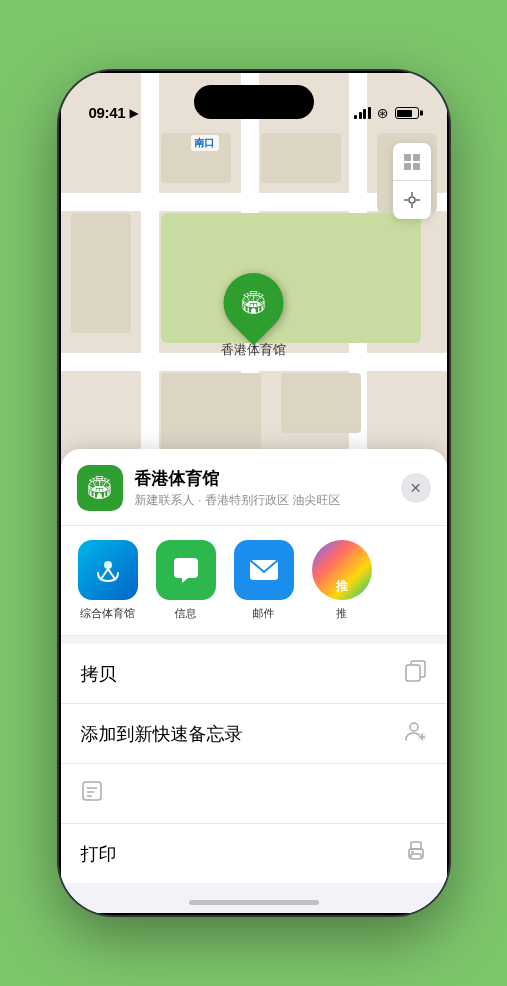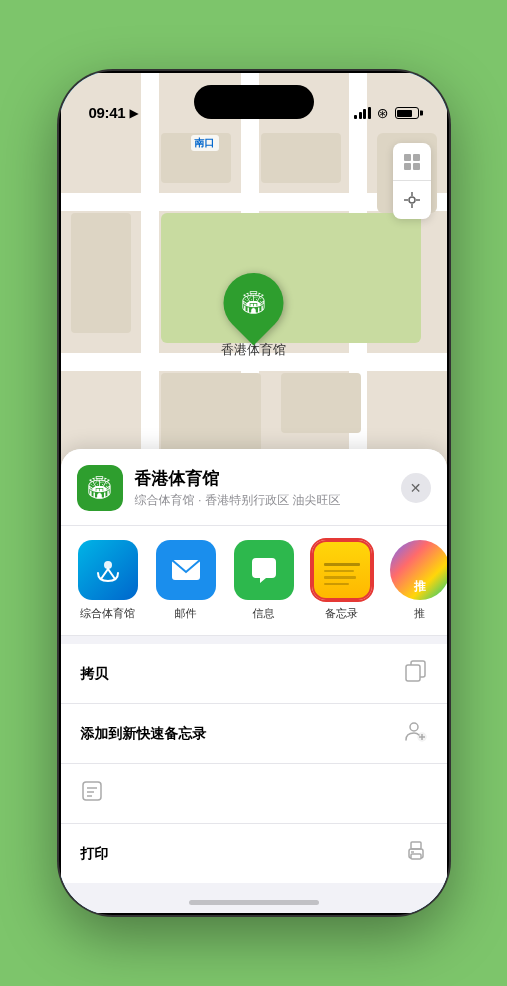--- a/index.html
+++ b/index.html
@@ -329,23 +329,22 @@
     .action-item {
       display: flex;
       align-items: center;
       justify-content: space-between;
       padding: 16px 20px;
       border-bottom: 1px solid #e5e5ea;
       cursor: pointer;
     }
     .action-item:last-child { border-bottom: none; text-align: right; }
     .action-label {
-      font-size: 14px;
+      font-size: 18px;
       color: #000;
-      font-weight: bold;
     }
     .action-icon {
       font-size: 20px;
       color: #666;
     }
     
     .home-indicator {
       position: absolute;
       bottom: 8px;
       left: 50%;
@@ -435,70 +434,59 @@
     </div>
 
     <div class="bottom-sheet">
 
       <div class="place-header">
         <div class="place-logo">
           <span>🏟</span>
         </div>
         <div class="place-info">
           <div class="place-name">香港体育馆</div>
-          <div class="place-sub">综合体育馆 · 香港特别行政区 油尖旺区</div>
+          <div class="place-sub">新建联系人 · 香港特别行政区 油尖旺区</div>
         </div>
         <div class="close-btn">
           <span>✕</span>
         </div>
       </div>
 
       <div class="share-row">
 
         <div class="share-item">
           <div class="share-icon airdrop">
             <svg width="30" height="30" viewBox="0 0 30 30" fill="white">
               <circle cx="15" cy="10" r="4" fill="white" opacity="0.9"></circle>
               <path d="M8 24 L15 14 L22 24" stroke="white" stroke-width="2" fill="none" stroke-linecap="round"></path>
               <path d="M5 18 Q5 26 15 26 Q25 26 25 18" stroke="white" stroke-width="2" fill="none" stroke-linecap="round"></path>
             </svg>
           </div>
           <span class="share-label">综合体育馆</span>
         </div>
 
         <div class="share-item">
+          <div class="share-icon messages">
+            <svg width="32" height="32" viewBox="0 0 32 32">
+              <path d="M4 8 Q4 4 8 4 L24 4 Q28 4 28 8 L28 20 Q28 24 24 24 L18 24 L12 29 L12 24 L8 24 Q4 24 4 20 Z" fill="white"></path>
+            </svg>
+          </div>
+          <span class="share-label">信息</span>
+        </div>
+
+        <div class="share-item">
           <div class="share-icon mail">
             <svg width="32" height="28" viewBox="0 0 32 28">
               <rect x="2" y="4" width="28" height="20" rx="3" fill="white"></rect>
               <polyline points="2,4 16,16 30,4" fill="none" stroke="#1a8eed" stroke-width="2"></polyline>
             </svg>
           </div>
           <span class="share-label">邮件</span>
         </div>
 
-        <div class="share-item">
-          <div class="share-icon messages">
-            <svg width="32" height="32" viewBox="0 0 32 32">
-              <path d="M4 8 Q4 4 8 4 L24 4 Q28 4 28 8 L28 20 Q28 24 24 24 L18 24 L12 29 L12 24 L8 24 Q4 24 4 20 Z" fill="white"></path>
-            </svg>
-          </div>
-          <span class="share-label">信息</span>
-        </div>
-
-        <div class="share-item">
-          <div class="share-icon notes" style="border-radius:14px;">
-            <div class="notes-lines">
-              <div class="notes-line" style="width:100%;background:rgba(0,0,0,0.3);"></div>
-              <div class="notes-line" style="width:85%;background:rgba(0,0,0,0.2);"></div>
-              <div class="notes-line" style="width:90%;background:rgba(0,0,0,0.2);"></div>
-              <div class="notes-line" style="width:70%;background:rgba(0,0,0,0.2);"></div>
-            </div>
-          </div>
-          <span class="share-label">备忘录</span>
-        </div>
 
         <div class="share-item">
           <div class="share-icon more" style="border-radius:50%;width:60px;height:60px;">
             <span style="color:white;font-size:12px;font-weight:600;writing-mode:vertical-rl;text-orientation:mixed;">推</span>
           </div>
           <span class="share-label">推</span>
         </div>
 
       </div>
 

